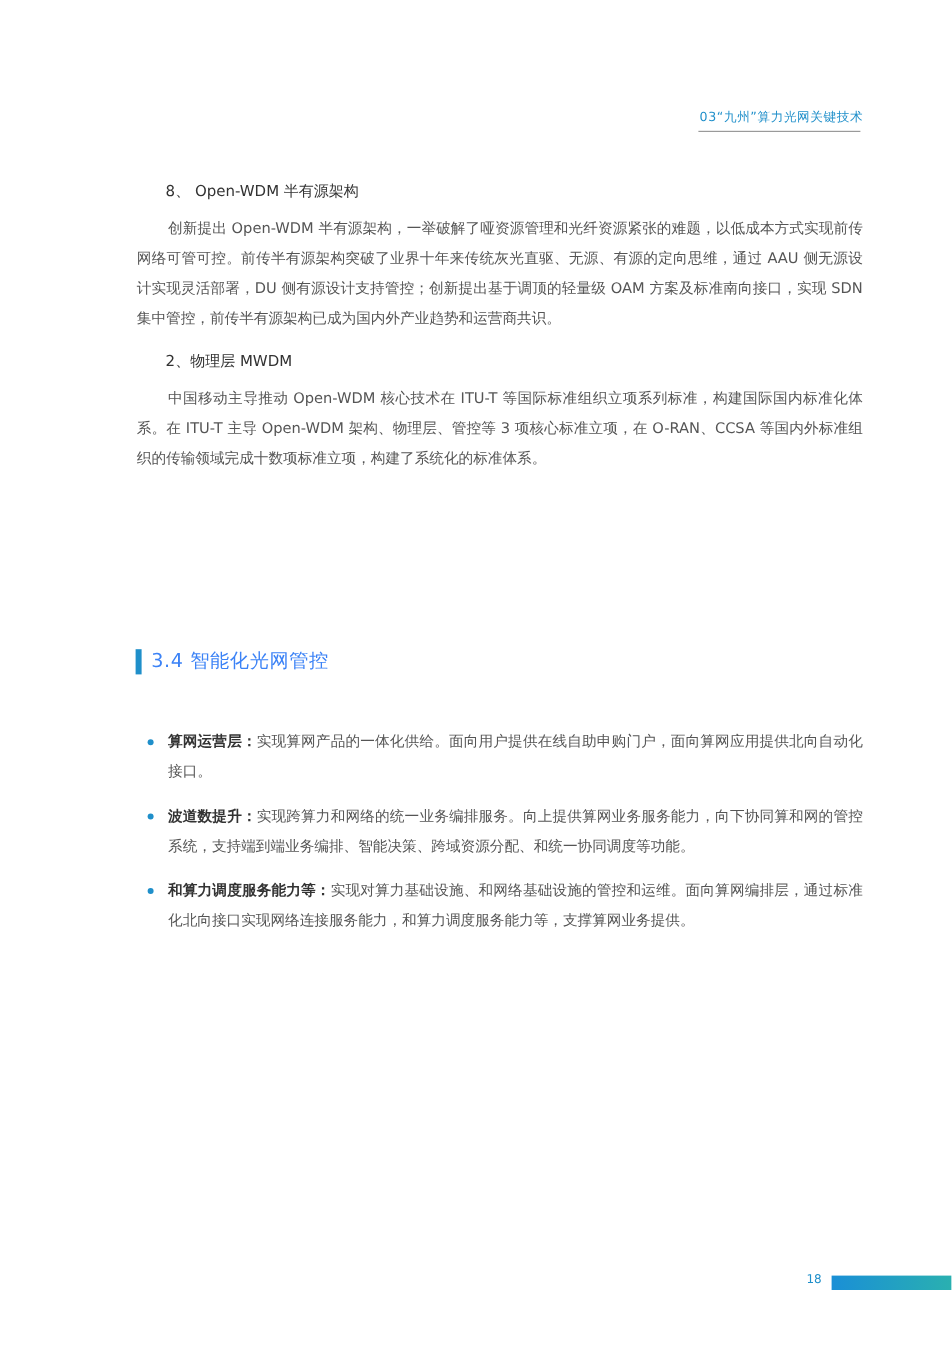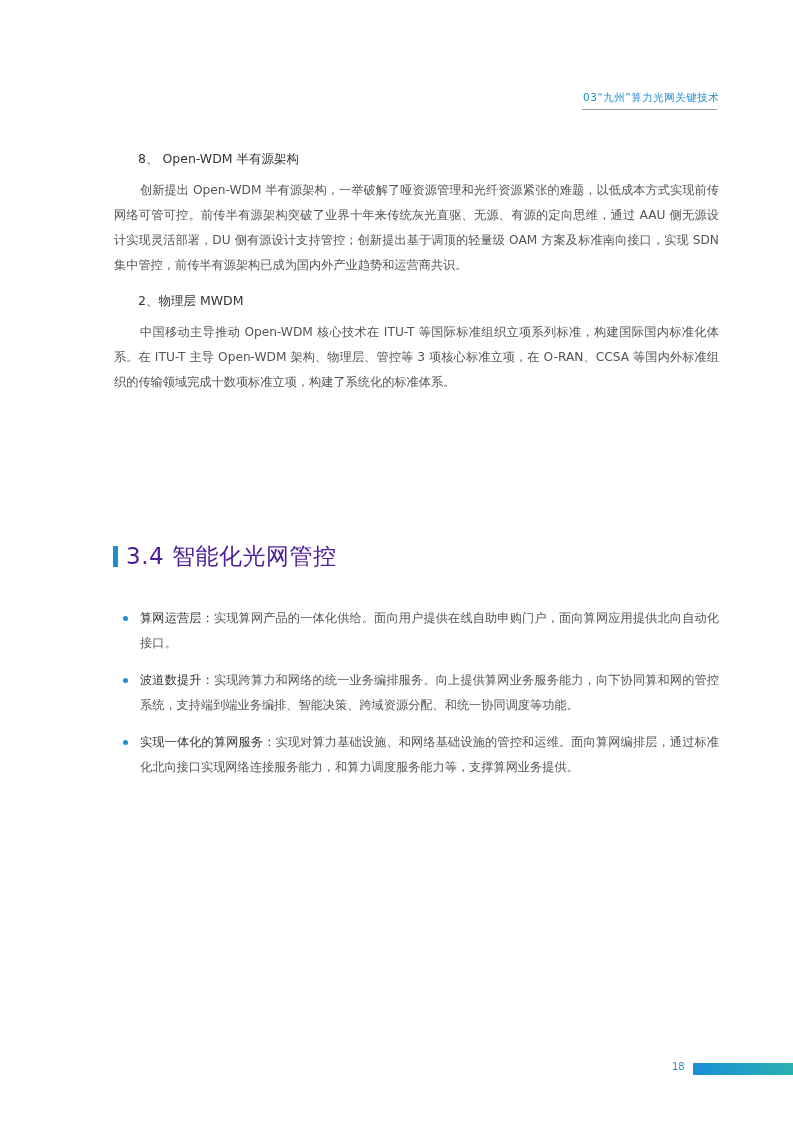--- a/index.html
+++ b/index.html
@@ -18,31 +18,31 @@
   .content { position: absolute; left: 114px; top: 150px; width: 605px; }
   .subheading { font-size: 12.5px; color: #333; margin: 0 0 10px 24px; line-height: 18px; }
   .para {
     font-size: 12.2px; line-height: 25px; text-indent: 26px; text-align: justify;
     margin: 0 0 8px 0; color: #555;
   }
   .section-heading {
     position: absolute; left: 113px; top: 541px; display: flex; align-items: center;
   }
   .section-bar { width: 5px; height: 21px; background: #1f8fca; margin-right: 8px; }
-  .section-text { font-size: 23px; color: #4c1d95; letter-spacing: 0.5px; }
+  .section-text { font-size: 16px; color: #3b82f6; letter-spacing: 0.5px; }
   .content2 { position: absolute; left: 114px; top: 592px; width: 605px; }
   .bullets { list-style: none; margin: 14px 0 0 0; padding: 0; }
   .bullet {
     position: relative; padding-left: 26px; font-size: 12.2px; line-height: 25px;
     text-align: justify; color: #555; margin-bottom: 12px;
   }
   .bullet-dot {
     position: absolute; left: 9px; top: 10px; width: 5px; height: 5px; border-radius: 50%; background: #1f8fca;
   }
-  .bullet-term { font-weight: normal; color: #333; }
+  .bullet-term { font-weight: bold; color: #333; }
   .page-number { position: absolute; left: 672px; top: 1061px; font-size: 10px; color: #1f8fca; }
   .page-bar {
     position: absolute; left: 693px; top: 1063px; width: 100px; height: 12px;
     background: linear-gradient(to right, #1a8fd6, #2ab0b0);
   }
 </style>
 </head>
 <body>
 
 <div class="header-title">03“九州”算力光网关键技术</div>
@@ -65,19 +65,19 @@
     <li class="bullet">
       <span class="bullet-dot"></span>
       <span class="bullet-term">算网运营层：</span><span>实现算网产品的一体化供给。面向用户提供在线自助申购门户，面向算网应用提供北向自动化接口。</span>
     </li>
     <li class="bullet">
       <span class="bullet-dot"></span>
       <span class="bullet-term">波道数提升：</span><span>实现跨算力和网络的统一业务编排服务。向上提供算网业务服务能力，向下协同算和网的管控系统，支持端到端业务编排、智能决策、跨域资源分配、和统一协同调度等功能。</span>
     </li>
     <li class="bullet">
       <span class="bullet-dot"></span>
-      <span class="bullet-term">实现一体化的算网服务：</span><span>实现对算力基础设施、和网络基础设施的管控和运维。面向算网编排层，通过标准化北向接口实现网络连接服务能力，和算力调度服务能力等，支撑算网业务提供。</span>
+      <span class="bullet-term">和算力调度服务能力等：</span><span>实现对算力基础设施、和网络基础设施的管控和运维。面向算网编排层，通过标准化北向接口实现网络连接服务能力，和算力调度服务能力等，支撑算网业务提供。</span>
     </li>
   </ul>
 </div>
 
 <div class="page-number">18</div>
 <div class="page-bar"></div>
 
 </body></html>

